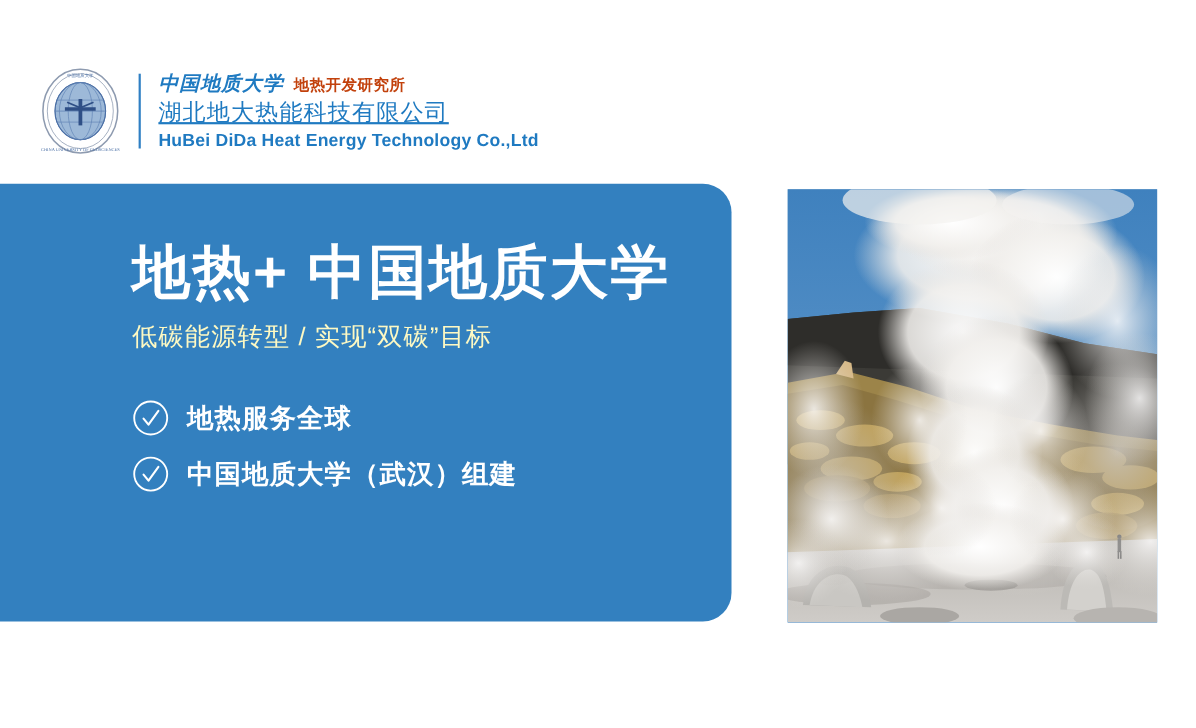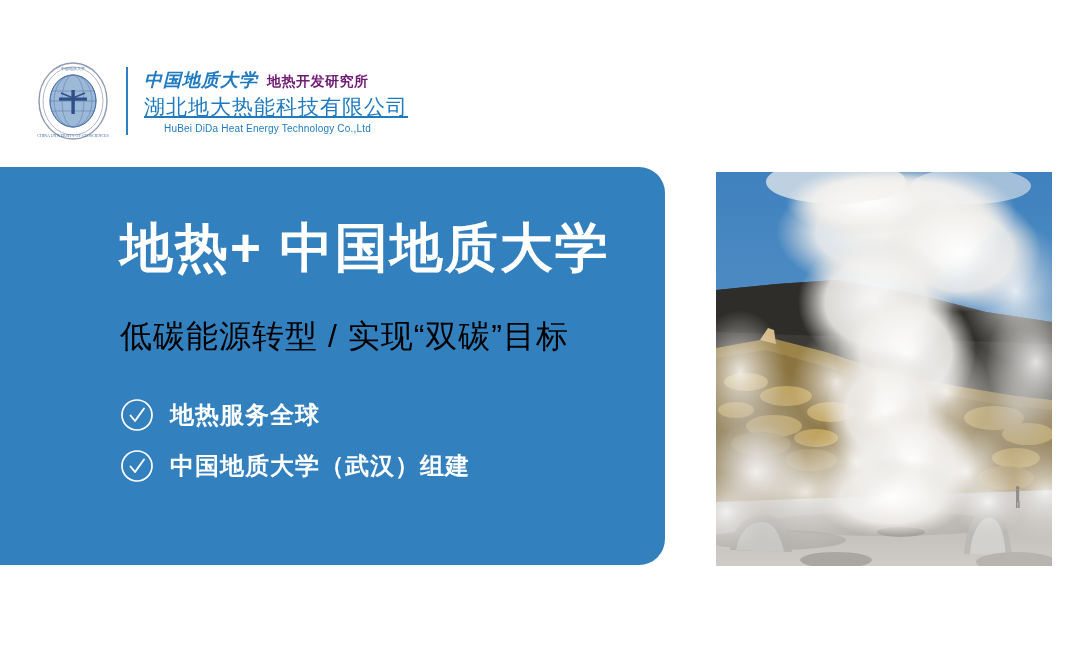--- a/index.html
+++ b/index.html
@@ -81,40 +81,39 @@
     font-family: "Liberation Serif", "DejaVu Serif", serif;
     font-size: 18px;
     font-weight: bold;
     font-style: italic;
     letter-spacing: 1px;
     color: #1f7ac1;
   }
   .brand-institute {
     font-size: 14px;
     font-weight: bold;
-    color: #701a75;
+    color: #c2410c;
     margin-left: 9px;
     letter-spacing: 0.5px;
   }
   #brand-line-2 {
     font-size: 21px;
     color: #1f7ac1;
     letter-spacing: 1px;
     white-space: nowrap;
     line-height: 1.25;
     text-decoration: underline;
   }
   #brand-line-3 {
-    font-size: 10px;
-    font-weight: normal;
+    font-size: 16px;
+    font-weight: bold;
     color: #1f7ac1;
     letter-spacing: 0.2px;
     white-space: nowrap;
     margin-top: 3px;
-    margin-left: 20px;
   }
 
   
   #hero-panel {
     position: absolute;
     left: -30px;
     top: 167px;
     width: 695px;
     height: 398px;
     background: #3380bf;
@@ -132,26 +131,26 @@
     font-size: 53px;
     font-weight: bold;
     color: #ffffff;
     letter-spacing: 2px;
     line-height: 1.1;
     white-space: nowrap;
     margin: 0;
   }
 
   #hero-subtitle {
-    font-size: 32px;
-    color: #000000;
+    font-size: 23px;
+    color: #fef9c3;
     letter-spacing: 1px;
     line-height: 1.2;
     white-space: nowrap;
-    margin: 40px 0 0 0;
+    margin: 16px 0 0 0;
     font-weight: normal;
   }
 
   #hero-bullets {
     margin-top: 42px;
     padding: 0;
     list-style: none;
   }
   .hero-bullet {
     display: flex;

